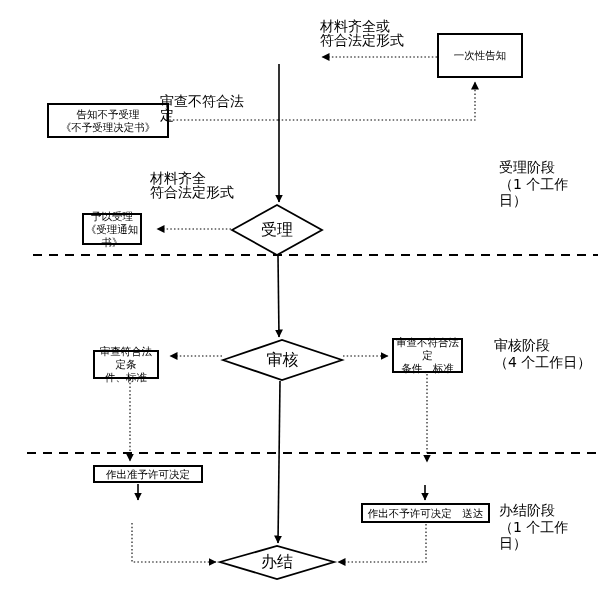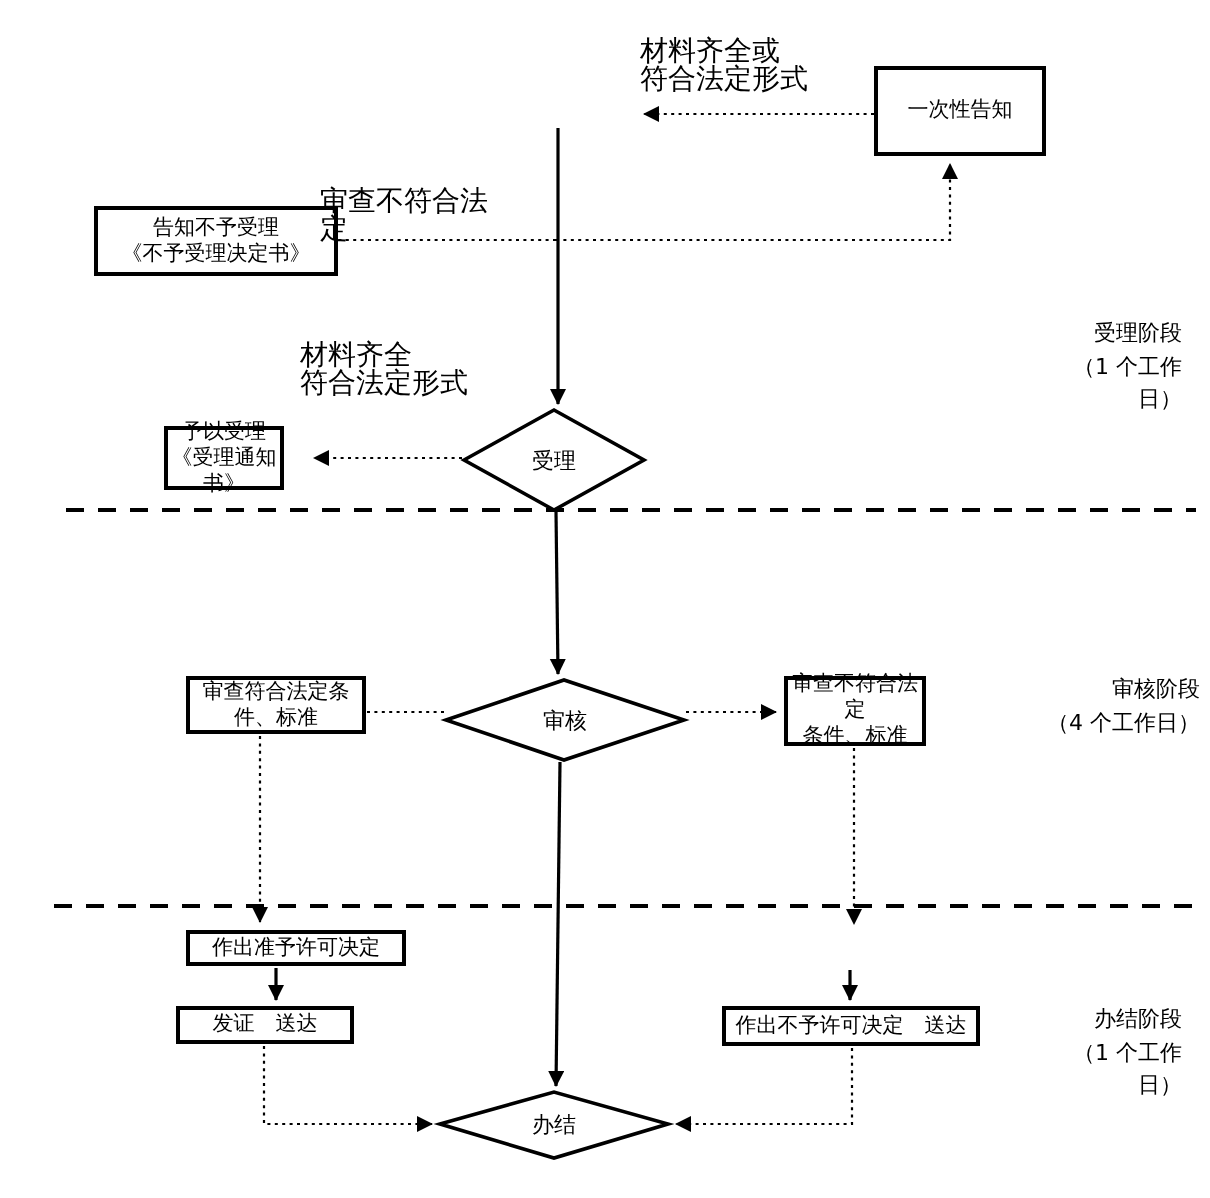--- a/index.html
+++ b/index.html
@@ -8,28 +8,28 @@
     font-family:"DejaVu Sans",sans-serif;color:#000;overflow:hidden;
   }
   #connectors{position:absolute;left:0;top:0;width:605px;height:599px;}
   .box{
     position:absolute;box-sizing:border-box;border:2px solid #000;background:#fff;
     display:flex;align-items:center;justify-content:center;text-align:center;
     font-size:10.5px;line-height:13px;white-space:pre-line;z-index:2;
   }
   .dtext{
     position:absolute;display:flex;align-items:center;justify-content:center;
-    font-size:11px;z-index:3;pointer-events:none;
+    font-size:16px;z-index:3;pointer-events:none;
   }
   .elabel{
     position:absolute;font-size:14px;line-height:13.5px;
     white-space:pre-line;z-index:2;
   }
   .stage{
-    position:absolute;text-align:right;font-size:11px;line-height:16.5px;
+    position:absolute;text-align:left;font-size:14px;line-height:16.5px;
     white-space:pre-line;z-index:2;
   }
 </style>
 </head>
 <body>
 
 <div id="canvas">
 
   <svg id="connectors" viewBox="0 0 605 599" xmlns="http://www.w3.org/2000/svg">
     <defs>
@@ -73,29 +73,28 @@
 
 
   <div class="box" style="left:437px;top:33px;width:86px;height:45px">一次性告知</div>
 
   <div class="box" style="left:47px;top:103px;width:122px;height:35px">告知不予受理
 《不予受理决定书》</div>
 
   <div class="box" style="left:82px;top:213px;width:60px;height:32px">予以受理
 《受理通知书》</div>
 
-  <div class="box" style="left:93px;top:338px;width:90px;height:29px">审查符合法定条
+  <div class="box" style="left:93px;top:350px;width:66px;height:29px">审查符合法定条
 件、标准</div>
 
   <div class="box" style="left:392px;top:338px;width:71px;height:35px">审查不符合法定
 条件、标准</div>
 
   <div class="box" style="left:93px;top:465px;width:110px;height:18px">作出准予许可决定</div>
 
-  <div class="box" style="left:88px;top:503px;width:89px;height:19px">发证　送达</div>
 
 
   <div class="box" style="left:361px;top:503px;width:129px;height:20px">作出不予许可决定　送达</div>
 
   <div class="dtext" style="left:232px;top:205px;width:90px;height:50px">受理</div>
 
   <div class="dtext" style="left:223px;top:340px;width:119px;height:40px">审核</div>
 
   <div class="dtext" style="left:220px;top:546px;width:114px;height:33px">办结</div>
 

